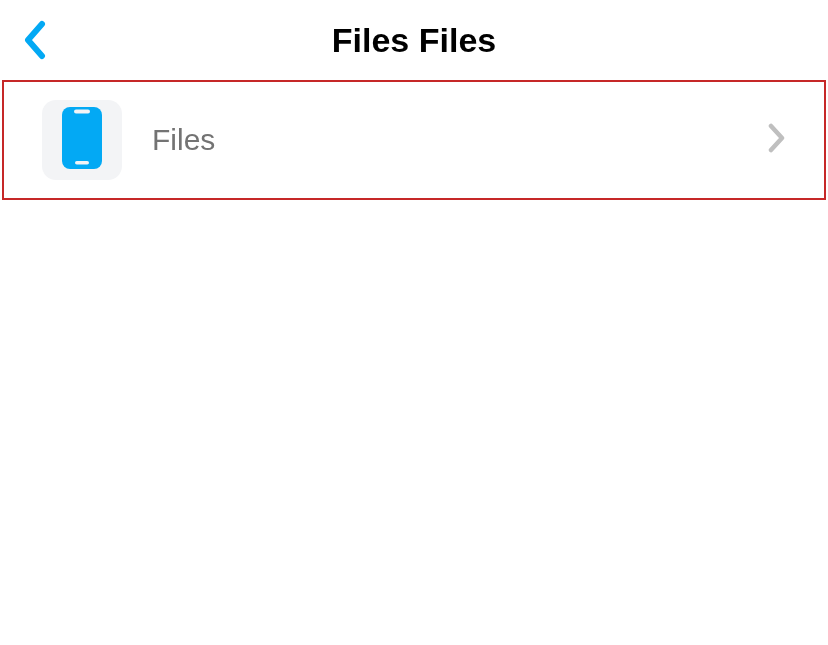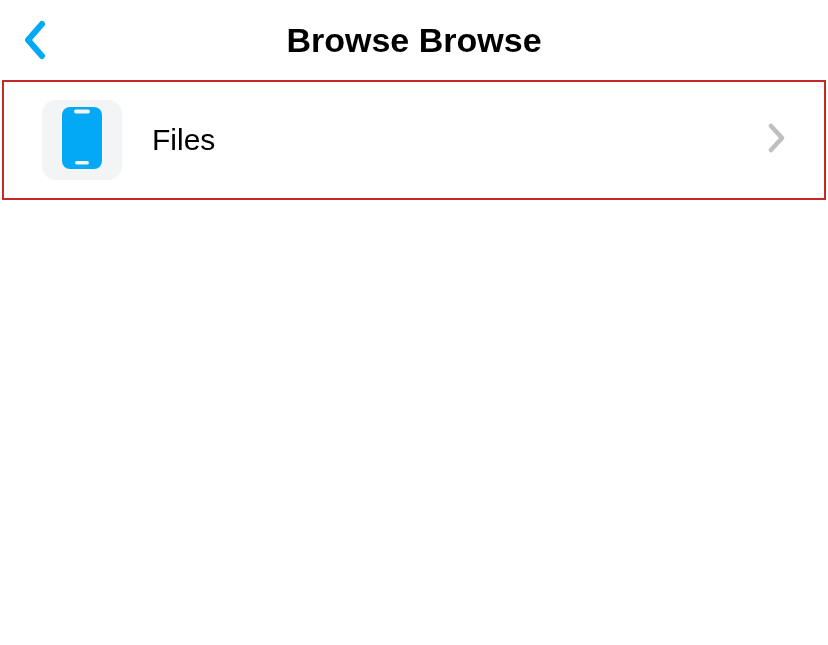--- a/index.html
+++ b/index.html
@@ -59,40 +59,40 @@
       height: 80px;
       background: #f3f4f6;
       border-radius: 14px;
       display: flex;
       align-items: center;
       justify-content: center;
       flex-shrink: 0;
     }
     .item-label {
       font-size: 30px;
-      color: #000000;
+      color: #737373;
       margin-left: 30px;
       flex: 1;
     }
     .chevron {
       flex-shrink: 0;
     }
   </style>
 </head>
 <body>
 
 <div class="header">
   <div class="back-btn">
     <span>
       <svg width="24" height="40" viewBox="0 0 24 40">
         <polyline points="20,4 6,20 20,36" fill="none" stroke="#03A9F4" stroke-width="6" stroke-linecap="round" stroke-linejoin="round"></polyline>
       </svg>
     </span>
   </div>
-  <div class="title">Browse Browse</div>
+  <div class="title">Files Files</div>
 </div>
 
 <div class="list">
 
   <div class="list-item highlighted">
     <div class="icon-wrap">
       <span>
         <svg width="40" height="62" viewBox="0 0 40 62">
           <rect x="0" y="0" width="40" height="62" rx="8" ry="8" fill="#03A9F4"></rect>
           <rect x="12" y="2.5" width="16" height="4" rx="2" fill="#f3f4f6"></rect>

